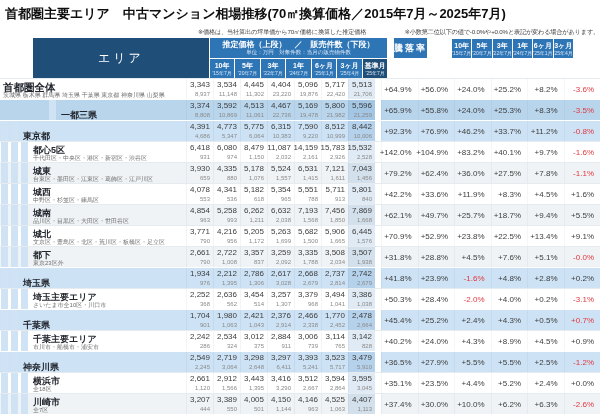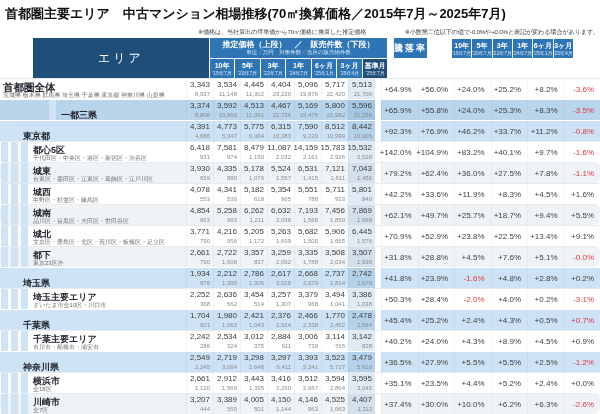--- a/index.html
+++ b/index.html
@@ -26,21 +26,21 @@
   .pct-title{font-size:9px;letter-spacing:2px;}
   .chiprow{height:20px;display:flex;border-top:1px solid #fff;box-sizing:border-box;}
   .chip{flex:1;background:#2e75b6;border-left:1px solid #fff;box-sizing:border-box;color:#fff;display:flex;flex-direction:column;align-items:center;justify-content:center;overflow:hidden;}
   .chip .cl{font-size:7px;font-weight:bold;line-height:8px;white-space:nowrap;}
   .chip .cd{font-size:5px;color:#d7e6f5;line-height:6px;white-space:nowrap;}
   .chip.base{background:#1f4e79;}
   .h-gap{width:6px;background:#fff;}
 
   
   .row{display:flex;height:21px;box-sizing:border-box;border-top:1px solid #e6ebf0;background:#fff;}
-  .row.stripe{background:#f0f3f6;border-radius:6px;}
+  .row.stripe{background:#f0f3f6;}
   .row.blue1{background:#b9d5ec;border-top:1px solid #fff;padding-left:48px;}
   .row.blue2{background:#cde2f4;border-top:1px solid #fff;}
   .area{width:186px;display:flex;box-sizing:border-box;padding-left:1px;}
   .strip{width:7px;margin-right:3px;background:#cfe3f4;height:100%;flex:none;}
   .area-text{flex:1;display:flex;flex-direction:column;justify-content:flex-end;overflow:hidden;white-space:nowrap;padding-left:2px;}
   .area-main{font-size:9px;font-weight:600;color:#22262e;line-height:10px;}
   .area-sub{font-size:6px;color:#6d6d6d;line-height:7px;}
   .row.total .area-main{font-size:10.5px;}
   .pcell{width:27px;flex:none;display:flex;flex-direction:column;justify-content:center;align-items:flex-end;padding-right:3px;box-sizing:border-box;border-left:1px solid rgba(31,78,121,0.06);}
   .pcell .p{font-size:8px;color:#3d3d3d;line-height:10px;}
@@ -268,21 +268,21 @@
           <div class="area-text">
             <div class="area-main">都心5区</div>
             <div class="area-sub">千代田区・中央区・港区・新宿区・渋谷区</div>
           </div>
         </div>
         <div class="pcell">
           <div class="p">6,418</div>
           <div class="c">931</div>
         </div>
         <div class="pcell">
-          <div class="p">7,581</div>
+          <div class="p">6,080</div>
           <div class="c">974</div>
         </div>
         <div class="pcell">
           <div class="p">8,479</div>
           <div class="c">1,150</div>
         </div>
         <div class="pcell">
           <div class="p">11,087</div>
           <div class="c">2,032</div>
         </div>

